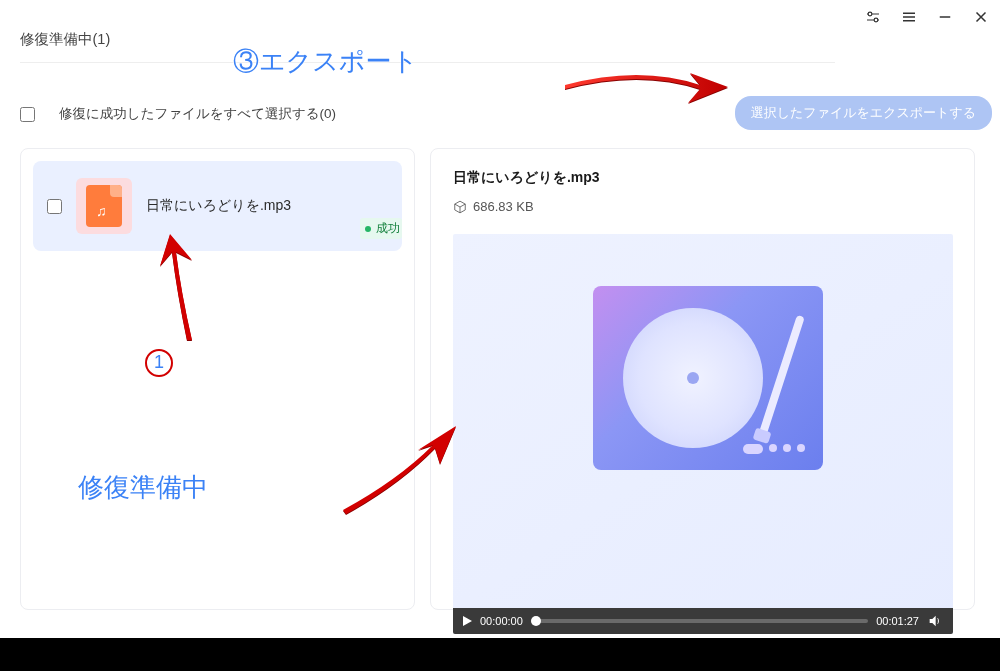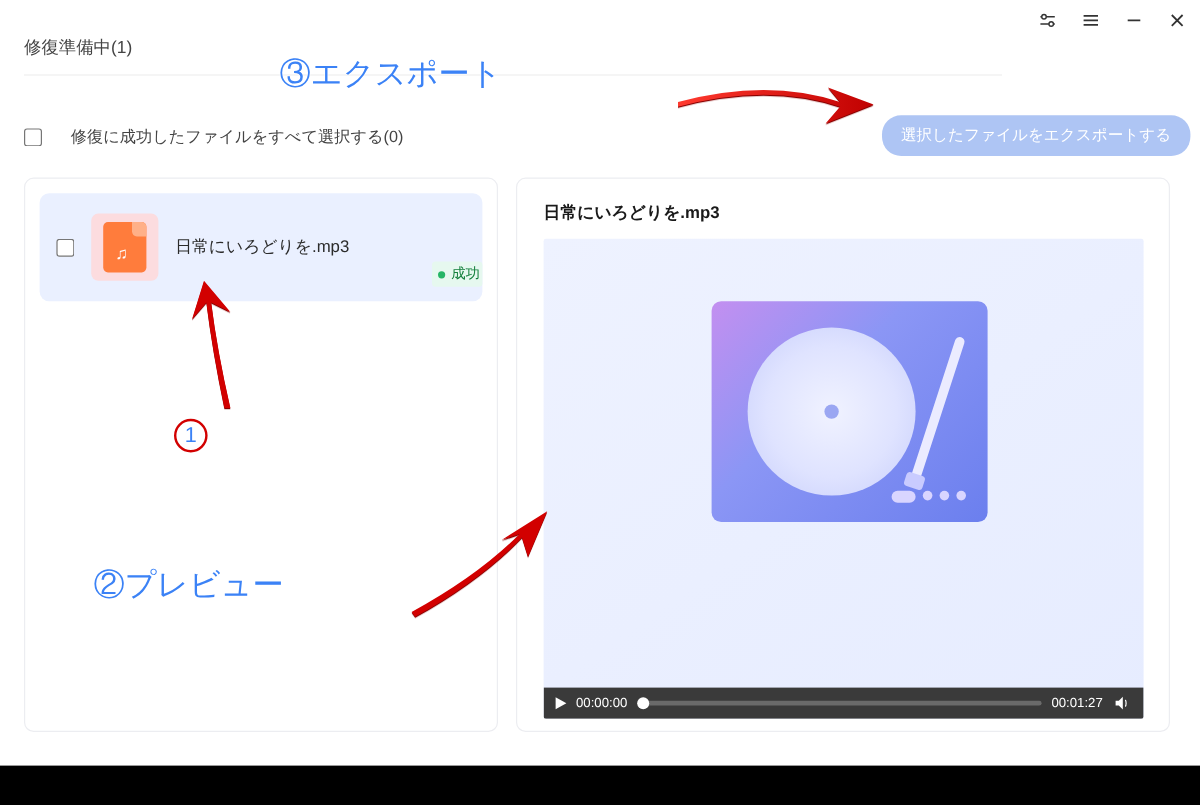--- a/index.html
+++ b/index.html
@@ -98,20 +98,27 @@
     </div>
     <div class="fileinfo">
       <div class="filename">日常にいろどりを.mp3</div>
     </div>
     <div class="badge">成功</div>
   </div>
 </div>
 
 <div class="rightpanel">
   <div class="previewtitle">日常にいろどりを.mp3</div>
+  <div class="filemeta">
+    <svg width="14" height="14" viewBox="0 0 24 24" fill="none" stroke="#666" stroke-width="1.6">
+        <path d="M12 2l9 5v10l-9 5-9-5V7l9-5z"></path>
+        <path d="M12 12l9-5M12 12v10M12 12L3 7"></path>
+      </svg>
+    <span>686.83 KB</span>
+  </div>
   <div class="player">
     <div class="turntable">
       <div class="disc"></div>
       <div class="arm"></div>
       <div class="knobs">
           <span></span>
           <span></span>
           <span></span>
           <span></span>
         </div>
@@ -142,20 +149,20 @@
     </svg>
 </div>
 
 <div class="anno" style="left:145px;top:344px"><span class="circlenum">1</span></div>
 <div class="arrow" style="left:152px;top:232px">
   <svg width="70" height="110">
       <path d="M35 108 Q25 60 20 20 L8 34 L18 2 L40 28 L24 20 Q29 60 40 108 Z" fill="#d20000"></path>
     </svg>
 </div>
 
-<div class="anno" style="left:78px;top:470px"><span>②プレビュー</span></div>
+<div class="anno" style="left:78px;top:470px"><span>修復準備中</span></div>
 <div class="arrow" style="left:338px;top:420px">
   <svg width="130" height="100">
       <path d="M5 90 Q60 60 95 25 L80 30 L118 6 L102 44 L97 28 Q62 64 8 94 Z" fill="#d20000"></path>
     </svg>
 </div>
 
 <div class="black-bar"></div>
 
 </body></html>

